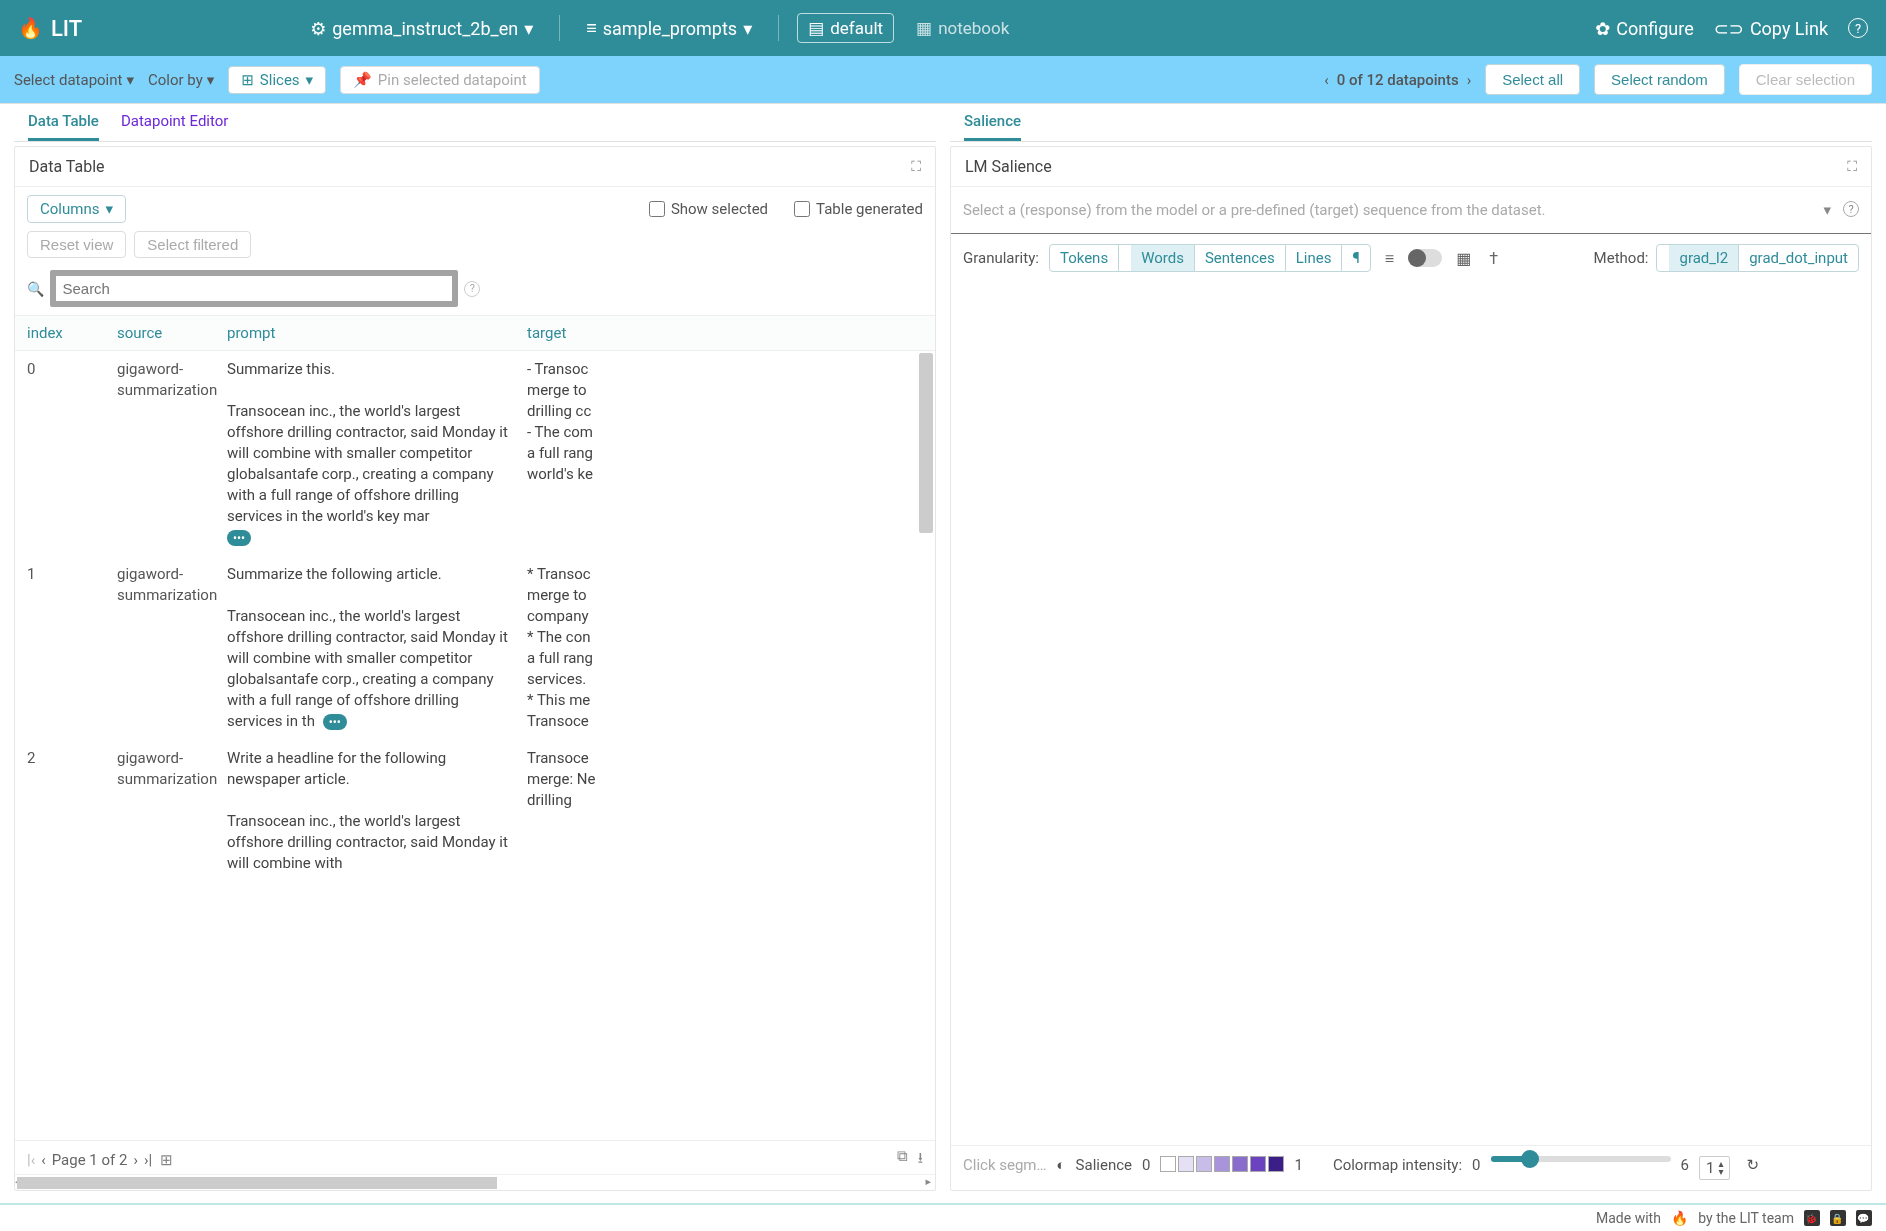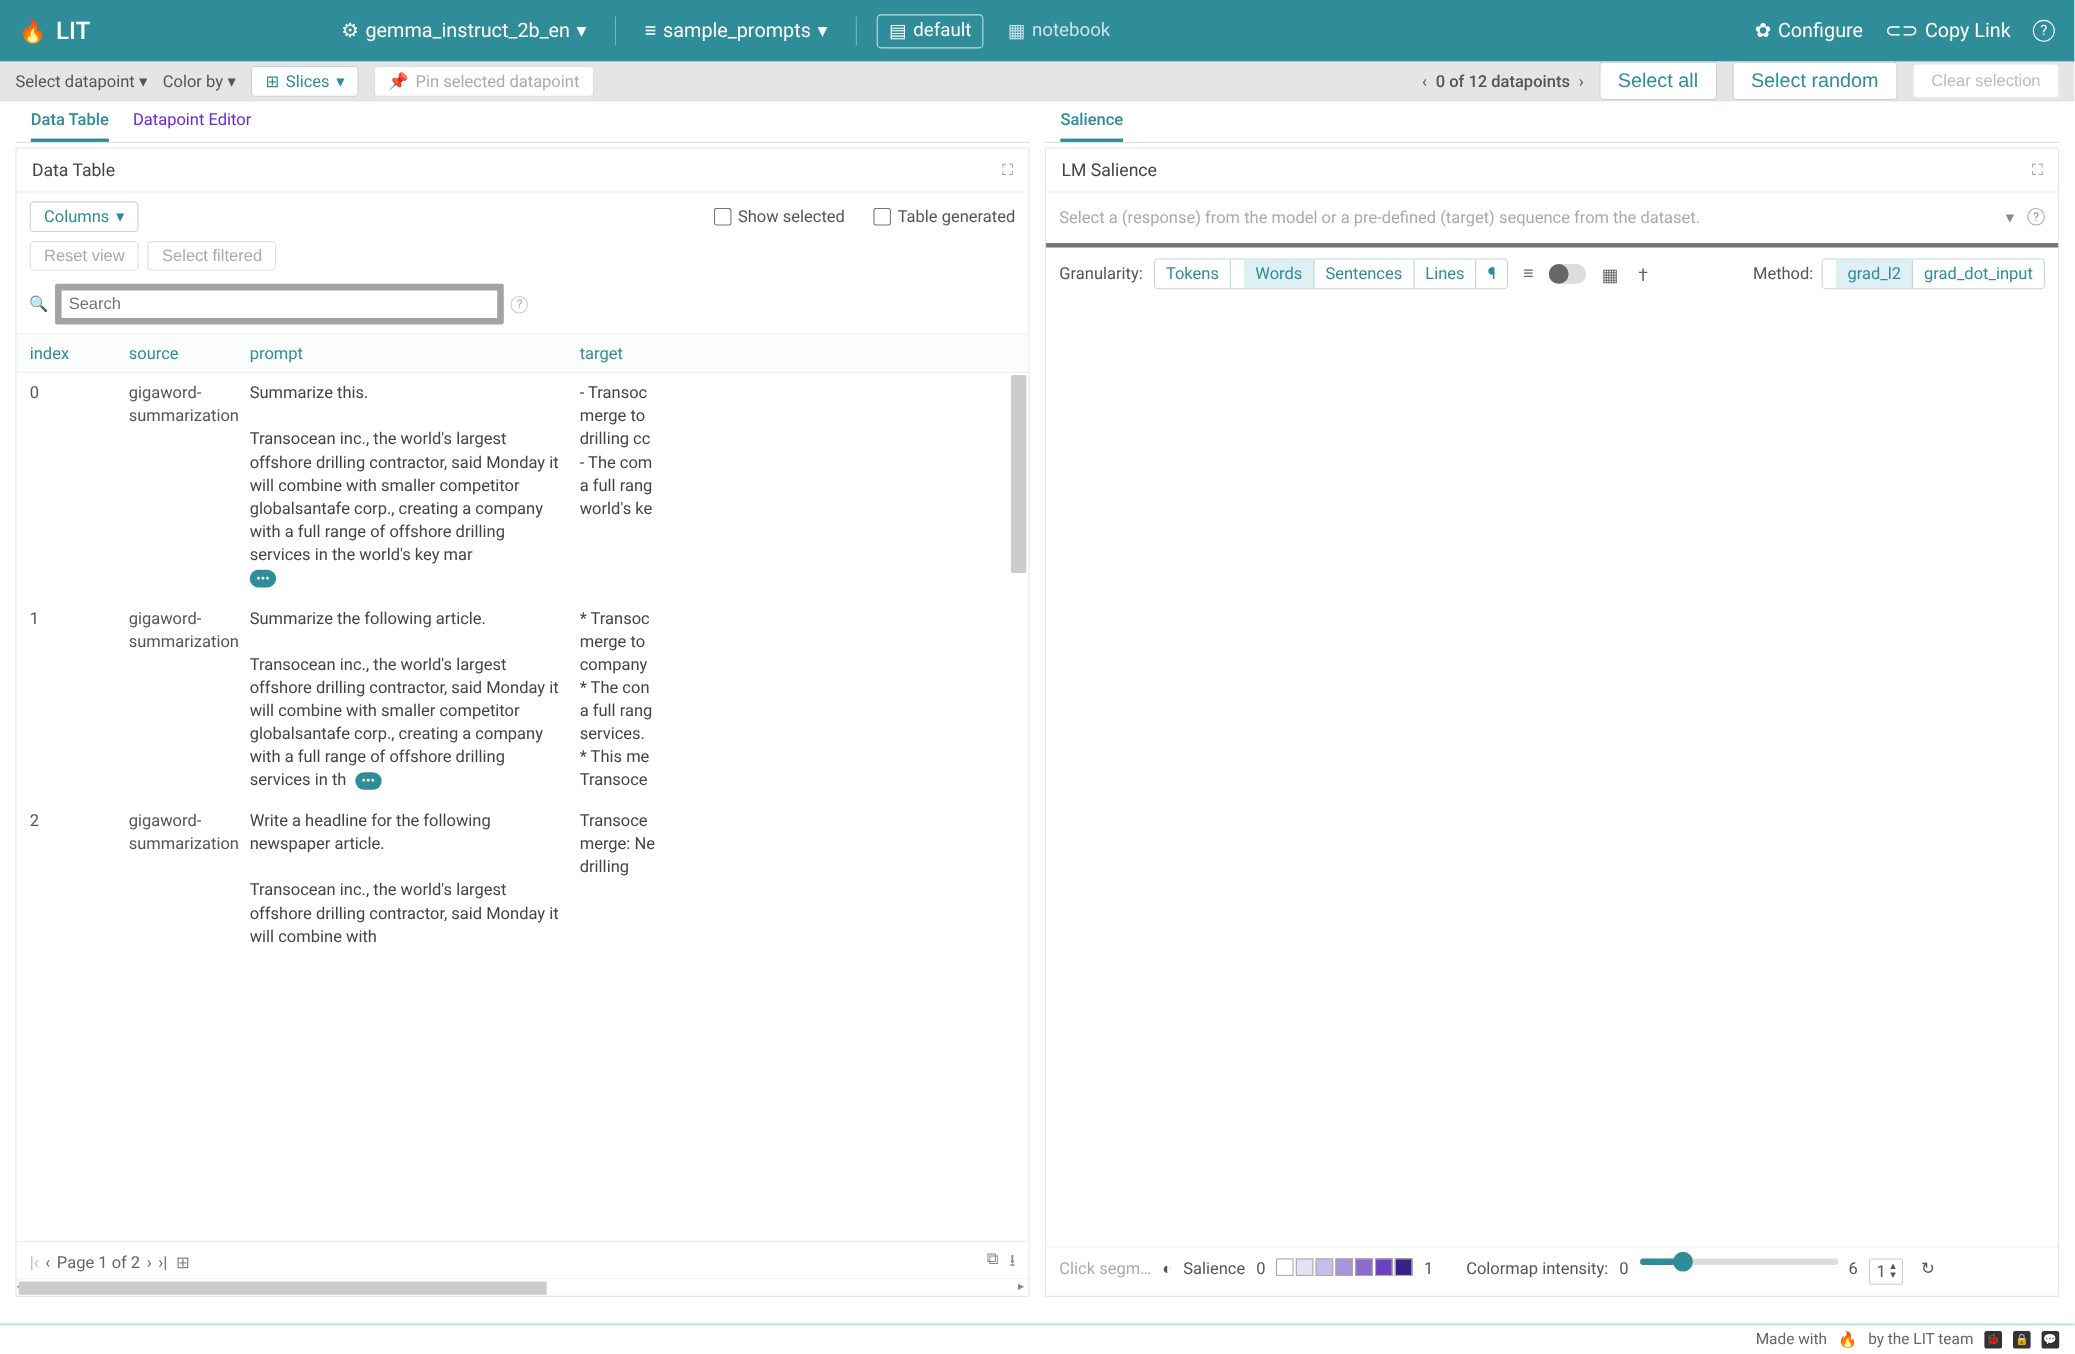--- a/index.html
+++ b/index.html
@@ -9,27 +9,27 @@
 .fire-icon { color: #ff6b1a; font-size: 20px; }
 .top-spacer { flex: 0 0 220px; }
 .top-center { display: flex; align-items: center; gap: 12px; }
 .top-sel { color: #fff; display: flex; align-items: center; gap: 6px; padding: 4px 8px; cursor: pointer; font-size: 18px; }
 .vsep { width: 1px; height: 26px; background: rgba(255,255,255,0.35); margin: 0 6px; }
 .layout-btn { border: 1px solid rgba(255,255,255,0.7); border-radius: 4px; padding: 4px 10px; color: #fff; display: flex; align-items: center; gap: 6px; font-size: 17px; }
 .layout-btn.inactive { border: none; opacity: 0.75; }
 .top-right { margin-left: auto; display: flex; align-items: center; gap: 20px; font-size: 18px; }
 .top-right .item { display: flex; align-items: center; gap: 6px; cursor: pointer; }
 
-.subbar { height: 36px; border-bottom: 1px solid #e0e0e0; display: flex; align-items: center; padding: 0 14px; gap: 14px; background: #e5e5e5; }
+.subbar { height: 48px; border-bottom: 1px solid #e0e0e0; display: flex; align-items: center; padding: 0 14px; gap: 14px; background: #7dd3fc; }
 .sub-sel { color: #555; display: flex; align-items: center; gap: 4px; cursor: pointer; font-size: 15px; }
 .btn-outline { border: 1px solid #bfd6da; color: #2f8c99; background: #fff; border-radius: 4px; padding: 4px 12px; display: flex; align-items: center; gap: 6px; cursor: pointer; font-size: 15px; }
 .btn-outline-gray { border: 1px solid #ddd; color: #aaa; background: #fff; border-radius: 4px; padding: 4px 12px; display: flex; align-items: center; gap: 6px; font-size: 15px; }
 .sub-flex { flex: 1; }
 .dp-nav { display: flex; align-items: center; gap: 8px; color: #555; font-size: 15px; }
-.btn-blue { border: 1px solid #bfd6da; color: #2f8c99; background: #fff; border-radius: 4px; padding: 6px 16px; cursor: pointer; font-size: 18px; }
+.btn-blue { border: 1px solid #bfd6da; color: #2f8c99; background: #fff; border-radius: 4px; padding: 6px 16px; cursor: pointer; font-size: 15px; }
 .btn-disabled { color: #bbb; border: 1px solid #eee; background: #fff; border-radius: 4px; padding: 6px 16px; font-size: 15px; }
 
 .workspace { display: flex; gap: 14px; padding: 0 14px; height: calc(100% - 56px - 48px - 30px - 10px); }
 .panel-col { flex: 1; display: flex; flex-direction: column; min-width: 0; }
 .tabs { display: flex; gap: 22px; border-bottom: 1px solid #e0e0e0; padding: 8px 14px 0 14px; }
 .tab { color: #6d28d9; padding-bottom: 8px; cursor: pointer; font-size: 15px; }
 .tab.active { color: #2f8c99; border-bottom: 3px solid #2f8c99; font-weight: 500; }
 .panel { border: 1px solid #e6e6e6; border-radius: 2px; margin-top: 4px; flex: 1; display: flex; flex-direction: column; min-height: 0; }
 .panel-head { display: flex; align-items: center; padding: 10px 14px; border-bottom: 1px solid #eee; }
 .panel-title { font-size: 16px; color: #444; }
@@ -55,21 +55,21 @@
 .more-pill { background: #2f8c99; color: #fff; border-radius: 10px; padding: 0 6px; font-size: 12px; display: inline-block; line-height: 16px; }
 .scroll-thumb { position: absolute; right: 2px; top: 2px; width: 14px; height: 180px; background: #ccc; border-radius: 2px; }
 
 .dt-foot { border-top: 1px solid #eee; padding: 6px 12px 2px 12px; display: flex; align-items: center; color: #666; font-size: 15px; }
 .dt-foot .right { margin-left: auto; display: flex; gap: 10px; color: #888; }
 .hscroll { height: 16px; position: relative; border-top: 1px solid #f0f0f0; }
 .hscroll .thumb { position: absolute; left: 2px; top: 2px; width: 480px; height: 12px; background: #ccc; }
 .hscroll .arrows { position: absolute; right: 4px; top: 0; color: #888; font-size: 11px; display:flex; gap:6px; }
 .hscroll .arrowl { position: absolute; left: 0px; top: 0; color: #888; font-size: 11px; }
 
-.sal-placeholder { color: #aaa; padding: 14px 12px; border-bottom: 4px solid #737373; display: flex; align-items: center; font-size: 15px; text-align: right; }
+.sal-placeholder { color: #aaa; padding: 14px 12px; border-bottom: 1px solid #737373; display: flex; align-items: center; font-size: 15px; text-align: right; }
 .sal-placeholder .r { margin-left: auto; display: flex; gap: 12px; color: #888; }
 .sal-ctrl { display: flex; align-items: center; padding: 10px 12px; gap: 10px; color: #555; font-size: 15px; }
 .seg { display: inline-flex; border: 1px solid #bfd6da; border-radius: 4px; overflow: hidden; }
 .seg .opt { padding: 4px 10px; color: #2f8c99; border-right: 1px solid #bfd6da; cursor: pointer; }
 .seg .opt:last-child { border-right: none; }
 .seg .opt.sel { background: #def0f3; margin-left: 12px; }
 .icon-btn { color: #666; padding: 2px 4px; cursor: pointer; font-size: 16px; }
 .toggle { width: 34px; height: 18px; background: #ddd; border-radius: 9px; position: relative; display: inline-block; }
 .toggle .knob { width: 18px; height: 18px; background: #666; border-radius: 50%; position: absolute; left: 0; top: 0; }
 .sal-ctrl .method-wrap { margin-left: auto; display: flex; align-items: center; gap: 8px; }

